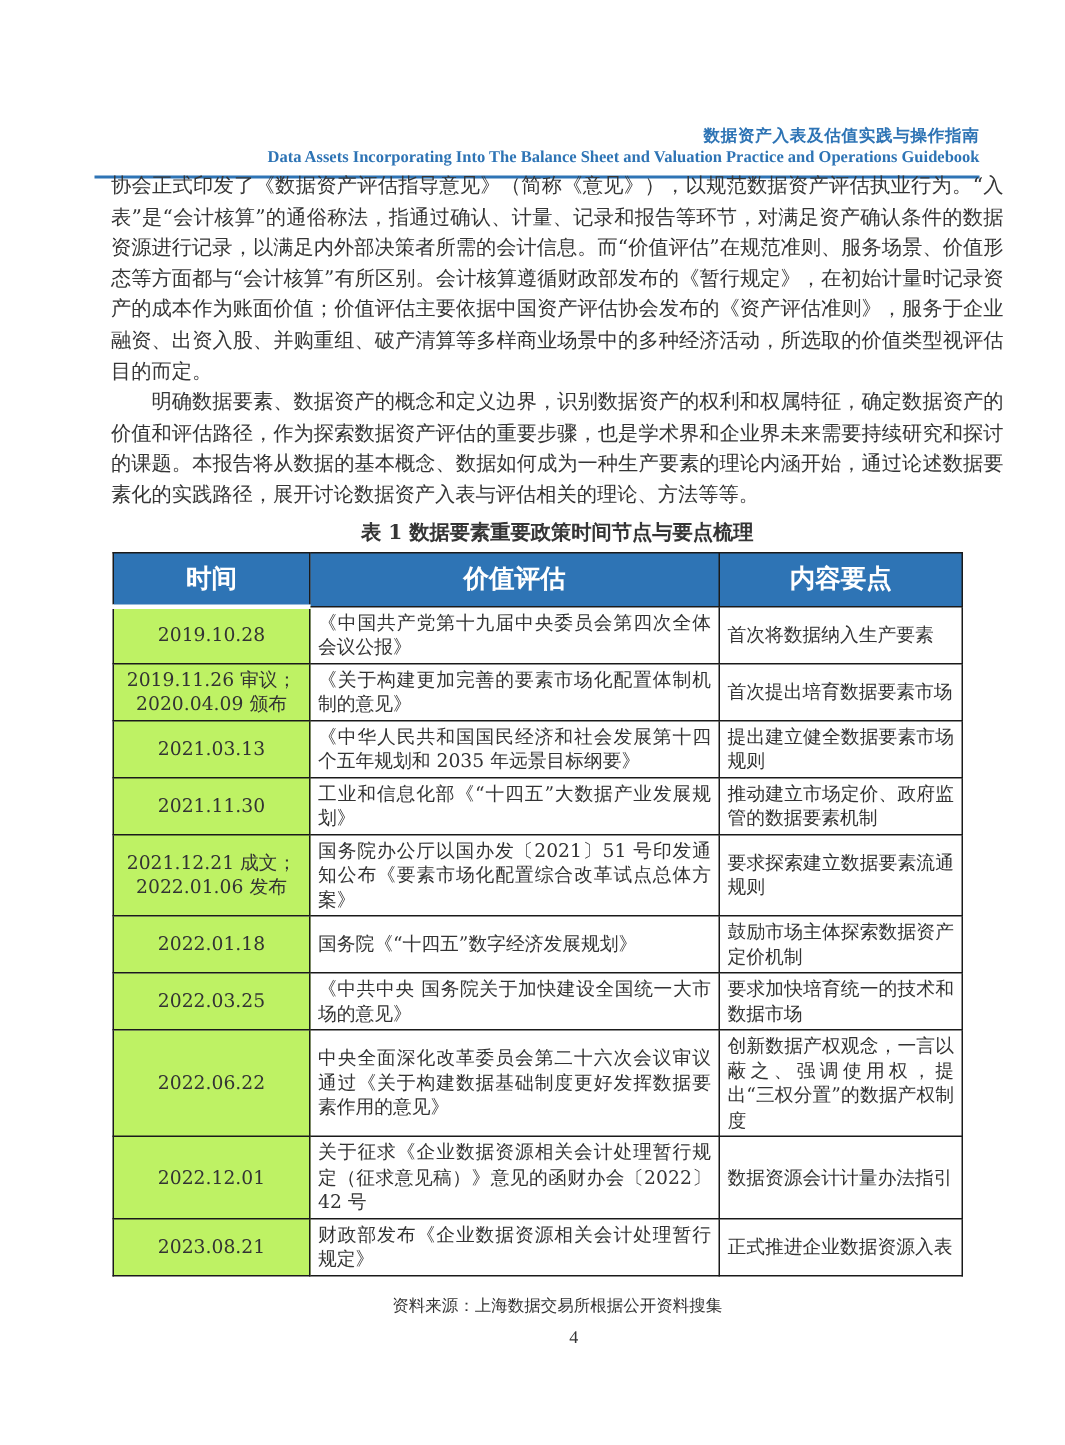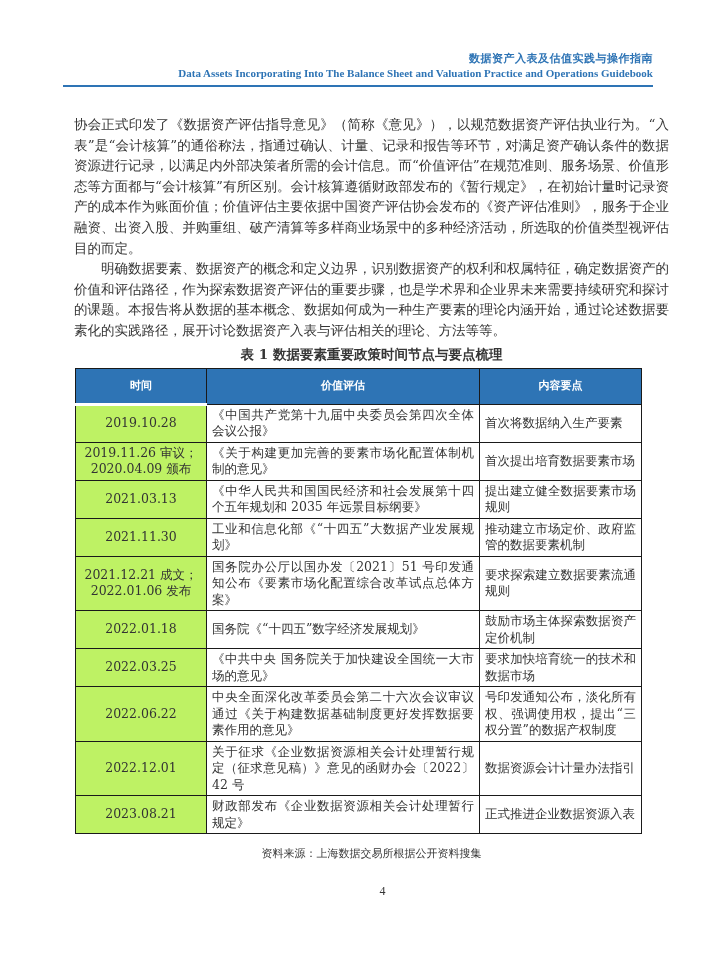--- a/index.html
+++ b/index.html
@@ -7,33 +7,33 @@
     position:relative; width:710px; height:963px; background:#ffffff;
     font-family:"DejaVu Serif","Liberation Serif",serif;
     color:#353535; overflow:hidden;
   }
   
   .hdr {
     position:absolute; top:52px; left:63px; right:57px;
     text-align:right; color:#2e74b5;
     border-bottom:2px solid #2e74b5; padding-bottom:5px;
   }
-  .hdr-zh { font-size:11px; font-weight:bold; line-height:14px; letter-spacing:.5px; }
+  .hdr-zh { font-size:11px; font-weight:bold; line-height:14px; letter-spacing:.5px;margin-top:32px; }
   .hdr-en { font-size:11px; font-weight:bold; line-height:14px; font-family:"Liberation Serif",serif; }
   
   .bodyarea { position:absolute; top:114px; left:74px; width:595px; }
   .para { margin:0; font-size:13.5px; line-height:20.6px; text-align:justify; }
   .para.indent { text-indent:2em; }
   .caption { text-align:center; font-weight:bold; font-size:13.5px; margin:5px 0 4px 0; color:#353535; }
   
   table.policy { border-collapse:collapse; table-layout:fixed; width:566px; margin-left:1px; }
   table.policy th, table.policy td { border:1px solid #1a1a1a; word-break:break-all; }
   table.policy th {
     background:#2e74b5; color:#ffffff; font-weight:bold;
-    font-size:11px; line-height:16px; padding:9px 12px; text-align:center;
+    font-size:17px; line-height:16px; padding:9px 12px; text-align:center;
   }
   table.policy thead th:first-child { border-bottom:3px solid #ffffff; }
   table.policy td {
     font-size:12.5px; line-height:16.5px; padding:2px 5px;
     vertical-align:middle; color:#333333;
   }
   td.c-date {
     background:#bef264; color:#ffffff; text-align:center;
     border-top:3px solid #ffffff; border-bottom:3px solid #ffffff;
     padding:1px 3px;
@@ -110,21 +110,21 @@
             <td class="c-point">鼓励市场主体探索数据资产定价机制</td>
           </tr>
           <tr>
             <td class="c-date">2022.03.25</td>
             <td class="c-policy">《中共中央 国务院关于加快建设全国统一大市场的意见》</td>
             <td class="c-point">要求加快培育统一的技术和数据市场</td>
           </tr>
           <tr>
             <td class="c-date">2022.06.22</td>
             <td class="c-policy">中央全面深化改革委员会第二十六次会议审议通过《关于构建数据基础制度更好发挥数据要素作用的意见》</td>
-            <td class="c-point">号印发通知公布，淡化所有权、强调使用权，提出“三权分置”的数据产权制度</td>
+            <td class="c-point">创新数据产权观念，一言以蔽之、强调使用权，提出“三权分置”的数据产权制度</td>
           </tr>
           <tr>
             <td class="c-date">2022.12.01</td>
             <td class="c-policy">关于征求《企业数据资源相关会计处理暂行规定（征求意见稿）》意见的函财办会〔2022〕42 号</td>
             <td class="c-point">数据资源会计计量办法指引</td>
           </tr>
           <tr>
             <td class="c-date">2023.08.21</td>
             <td class="c-policy">财政部发布《企业数据资源相关会计处理暂行规定》</td>
             <td class="c-point">正式推进企业数据资源入表</td>

